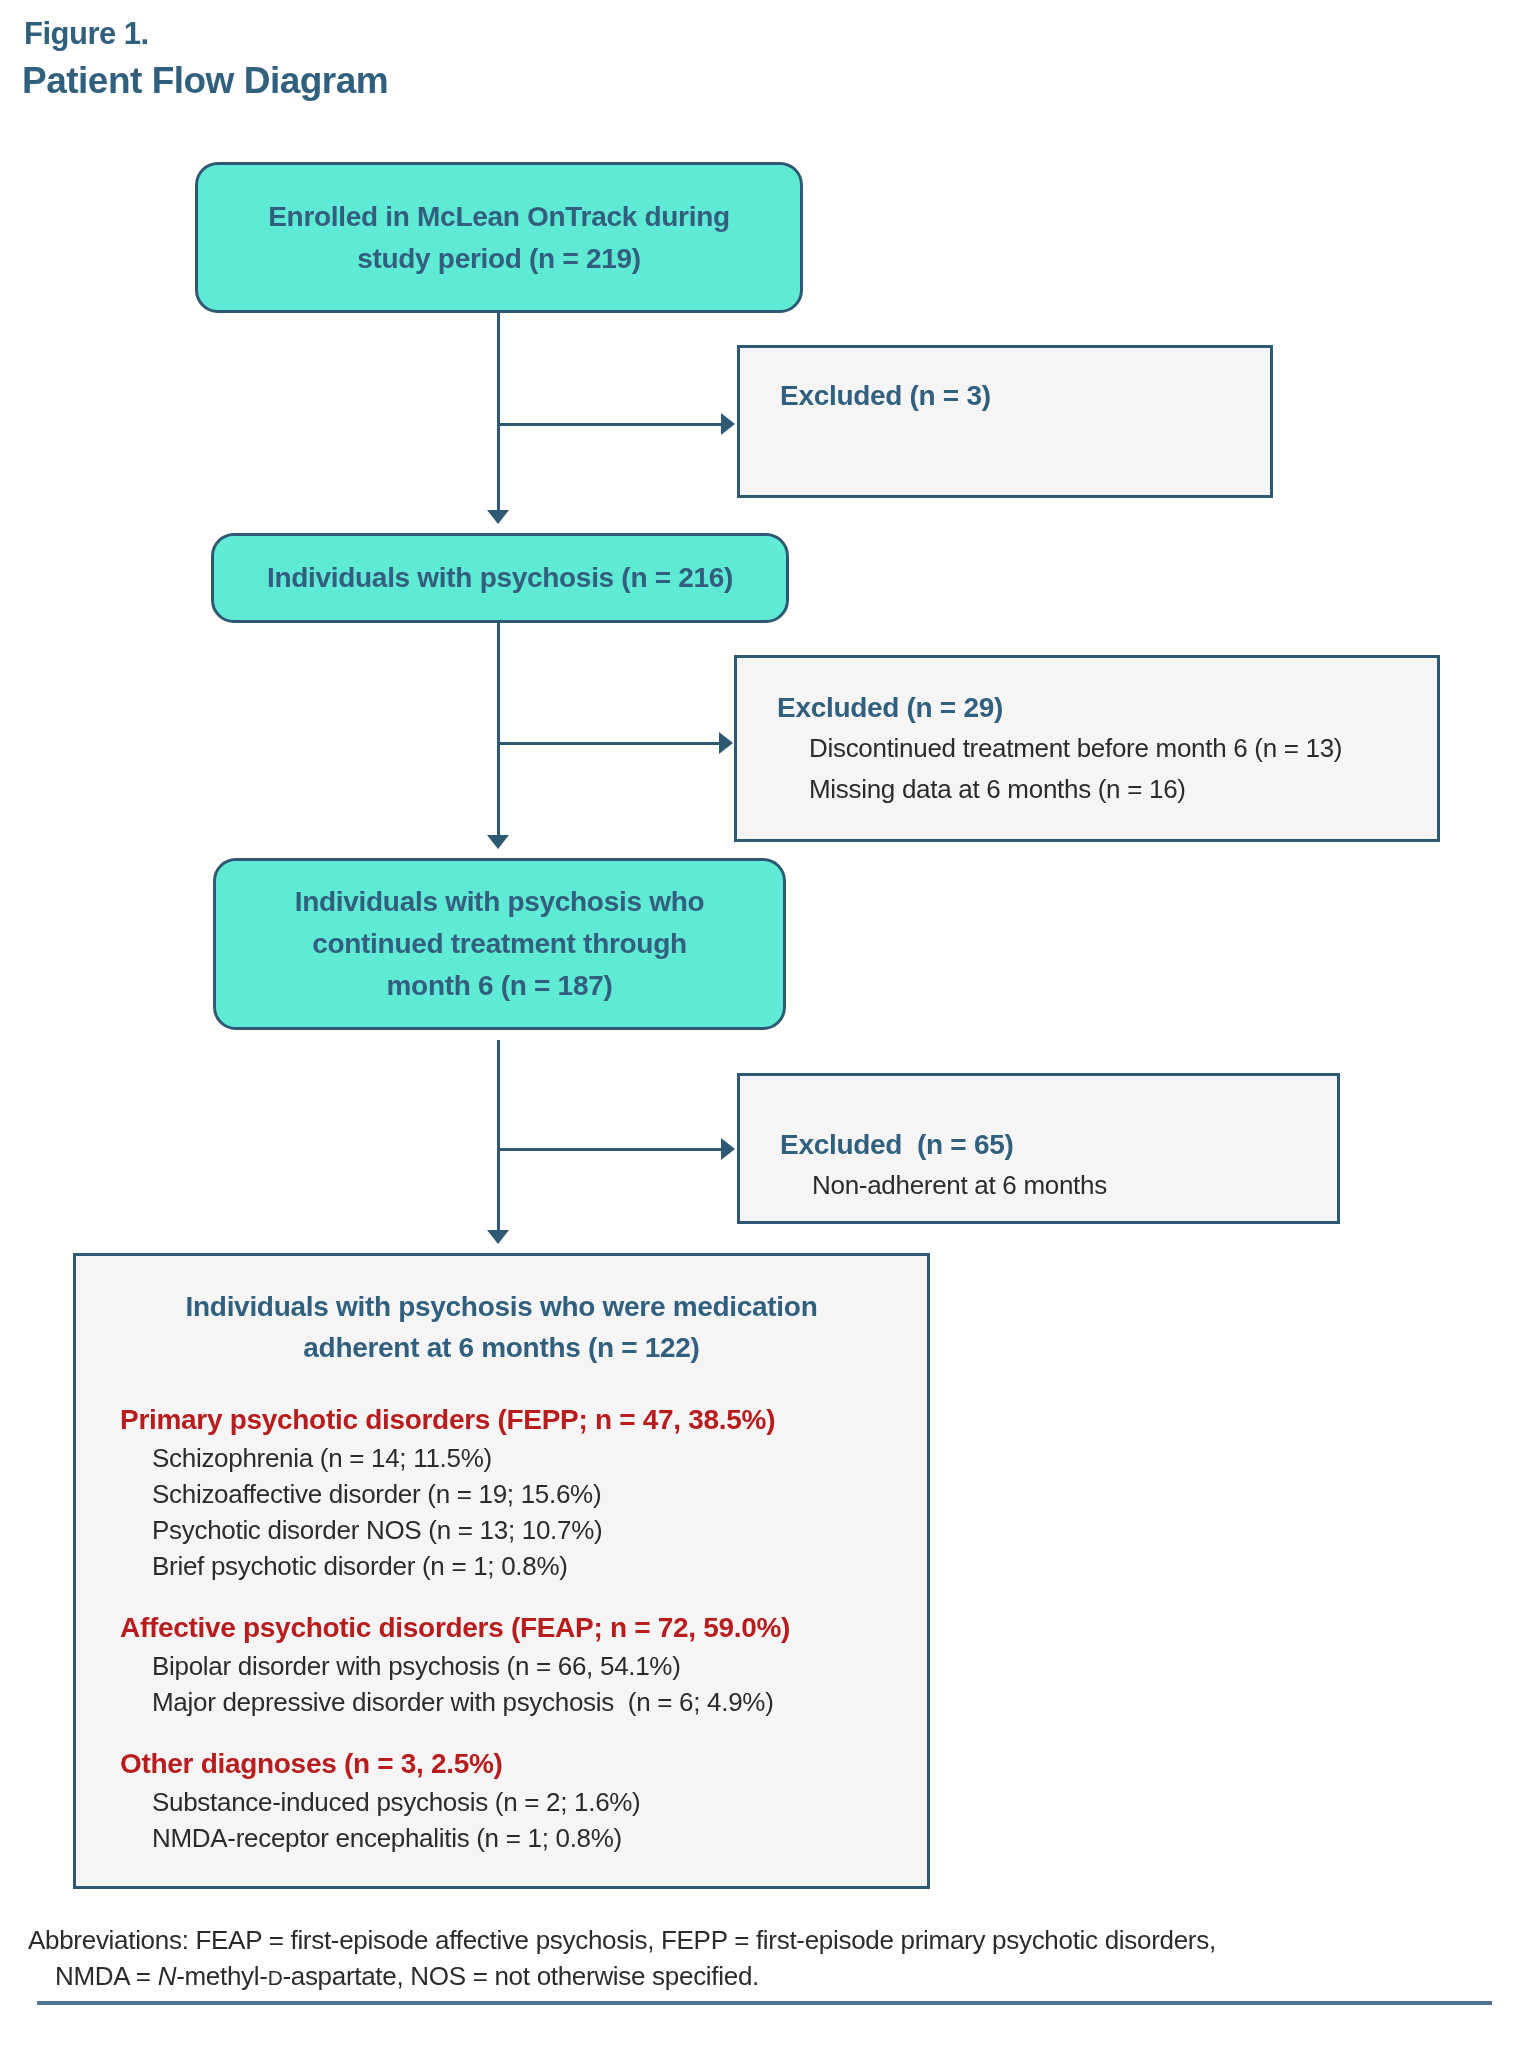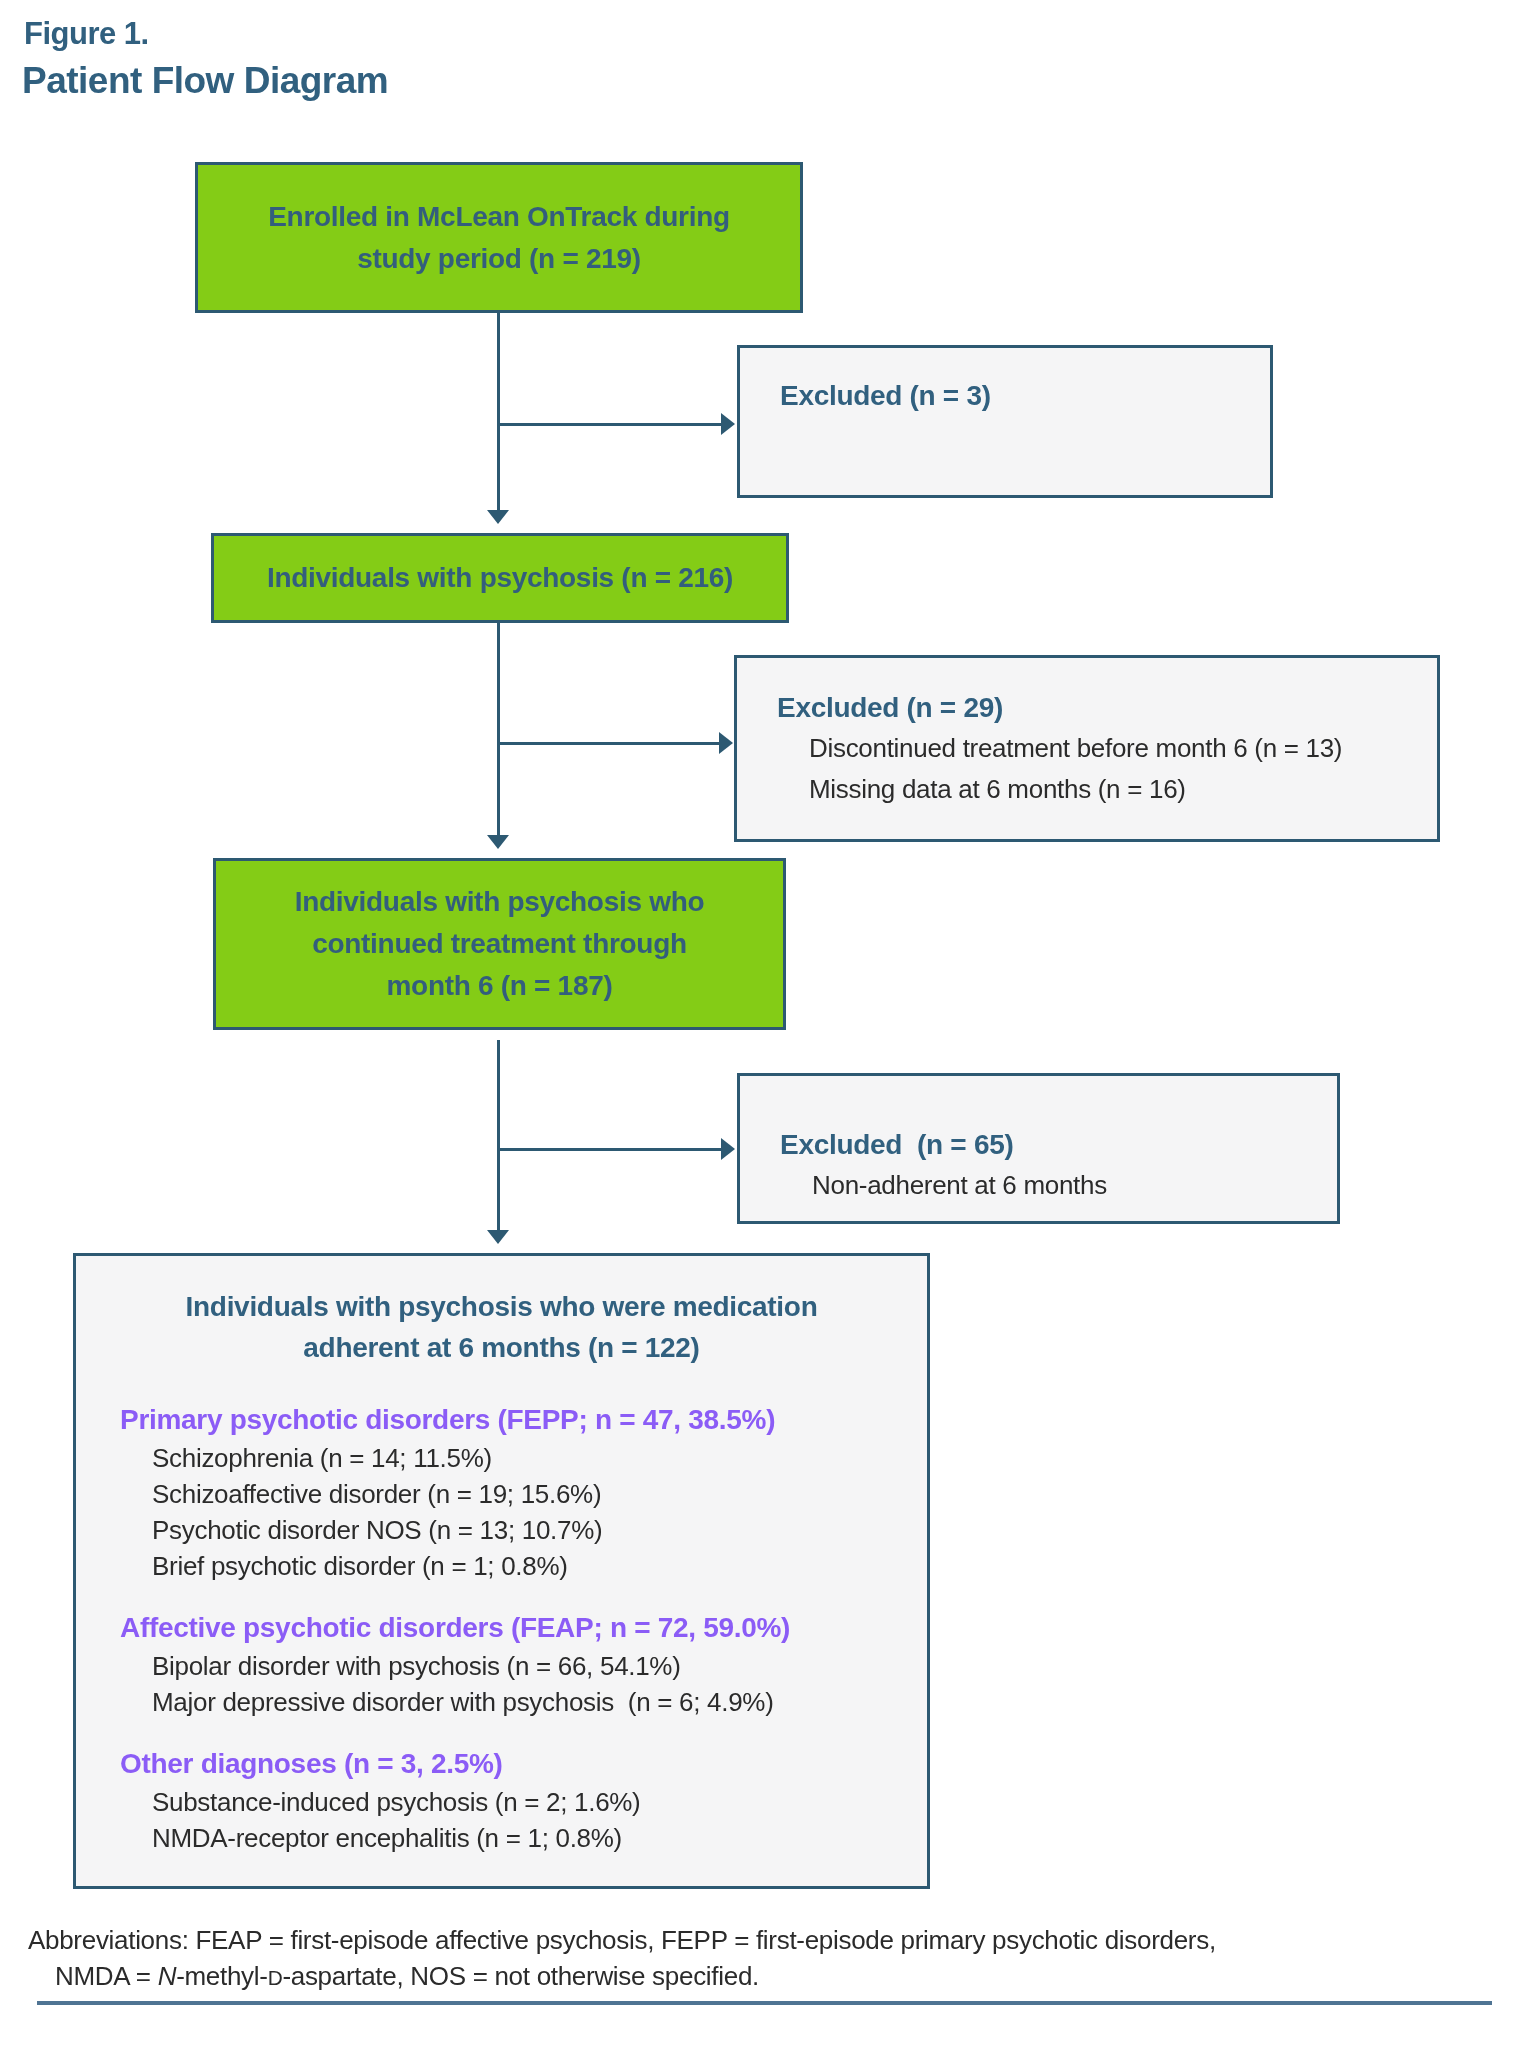--- a/index.html
+++ b/index.html
@@ -21,21 +21,21 @@
     font-size:37px;font-weight:700;color:#31607F;
     letter-spacing:-0.5px;
   }
   .node{
     position:absolute;
     box-sizing:border-box;
     border:3px solid #2D5972;
     display:flex;align-items:center;justify-content:center;
     text-align:center;
   }
-  .node-blue{background:#84cc16;}
+  .node-blue{background:#5eead4;border-radius:23px;}
   .node-text{
     font-size:28px;font-weight:700;color:#335E7D;
     line-height:42px;white-space:pre-line;letter-spacing:-0.3px;
   }
   .exbox{
     position:absolute;
     box-sizing:border-box;
     border:3px solid #2D5972;
     background:#F5F5F6;
     text-align:left;
@@ -71,21 +71,21 @@
     padding:30px 30px 0 30px;
   }
   .bigbox-header{
     font-size:28px;font-weight:700;color:#31607F;
     line-height:41px;text-align:center;white-space:pre-line;
     letter-spacing:-0.3px;
     margin-bottom:32px;
   }
   .section{margin-bottom:24px;}
   .section-title{
-    font-size:28px;font-weight:700;color:#8b5cf6;
+    font-size:28px;font-weight:700;color:#b91c1c;
     line-height:40px;letter-spacing:-0.3px;
     padding-left:14px;
   }
   .section-item{
     font-size:26px;font-weight:400;color:#2B2B2B;
     line-height:36px;letter-spacing:-0.3px;
     padding-left:46px;white-space:pre-wrap;
   }
   .footnote{
     position:absolute;left:28px;top:1922px;width:1480px;

